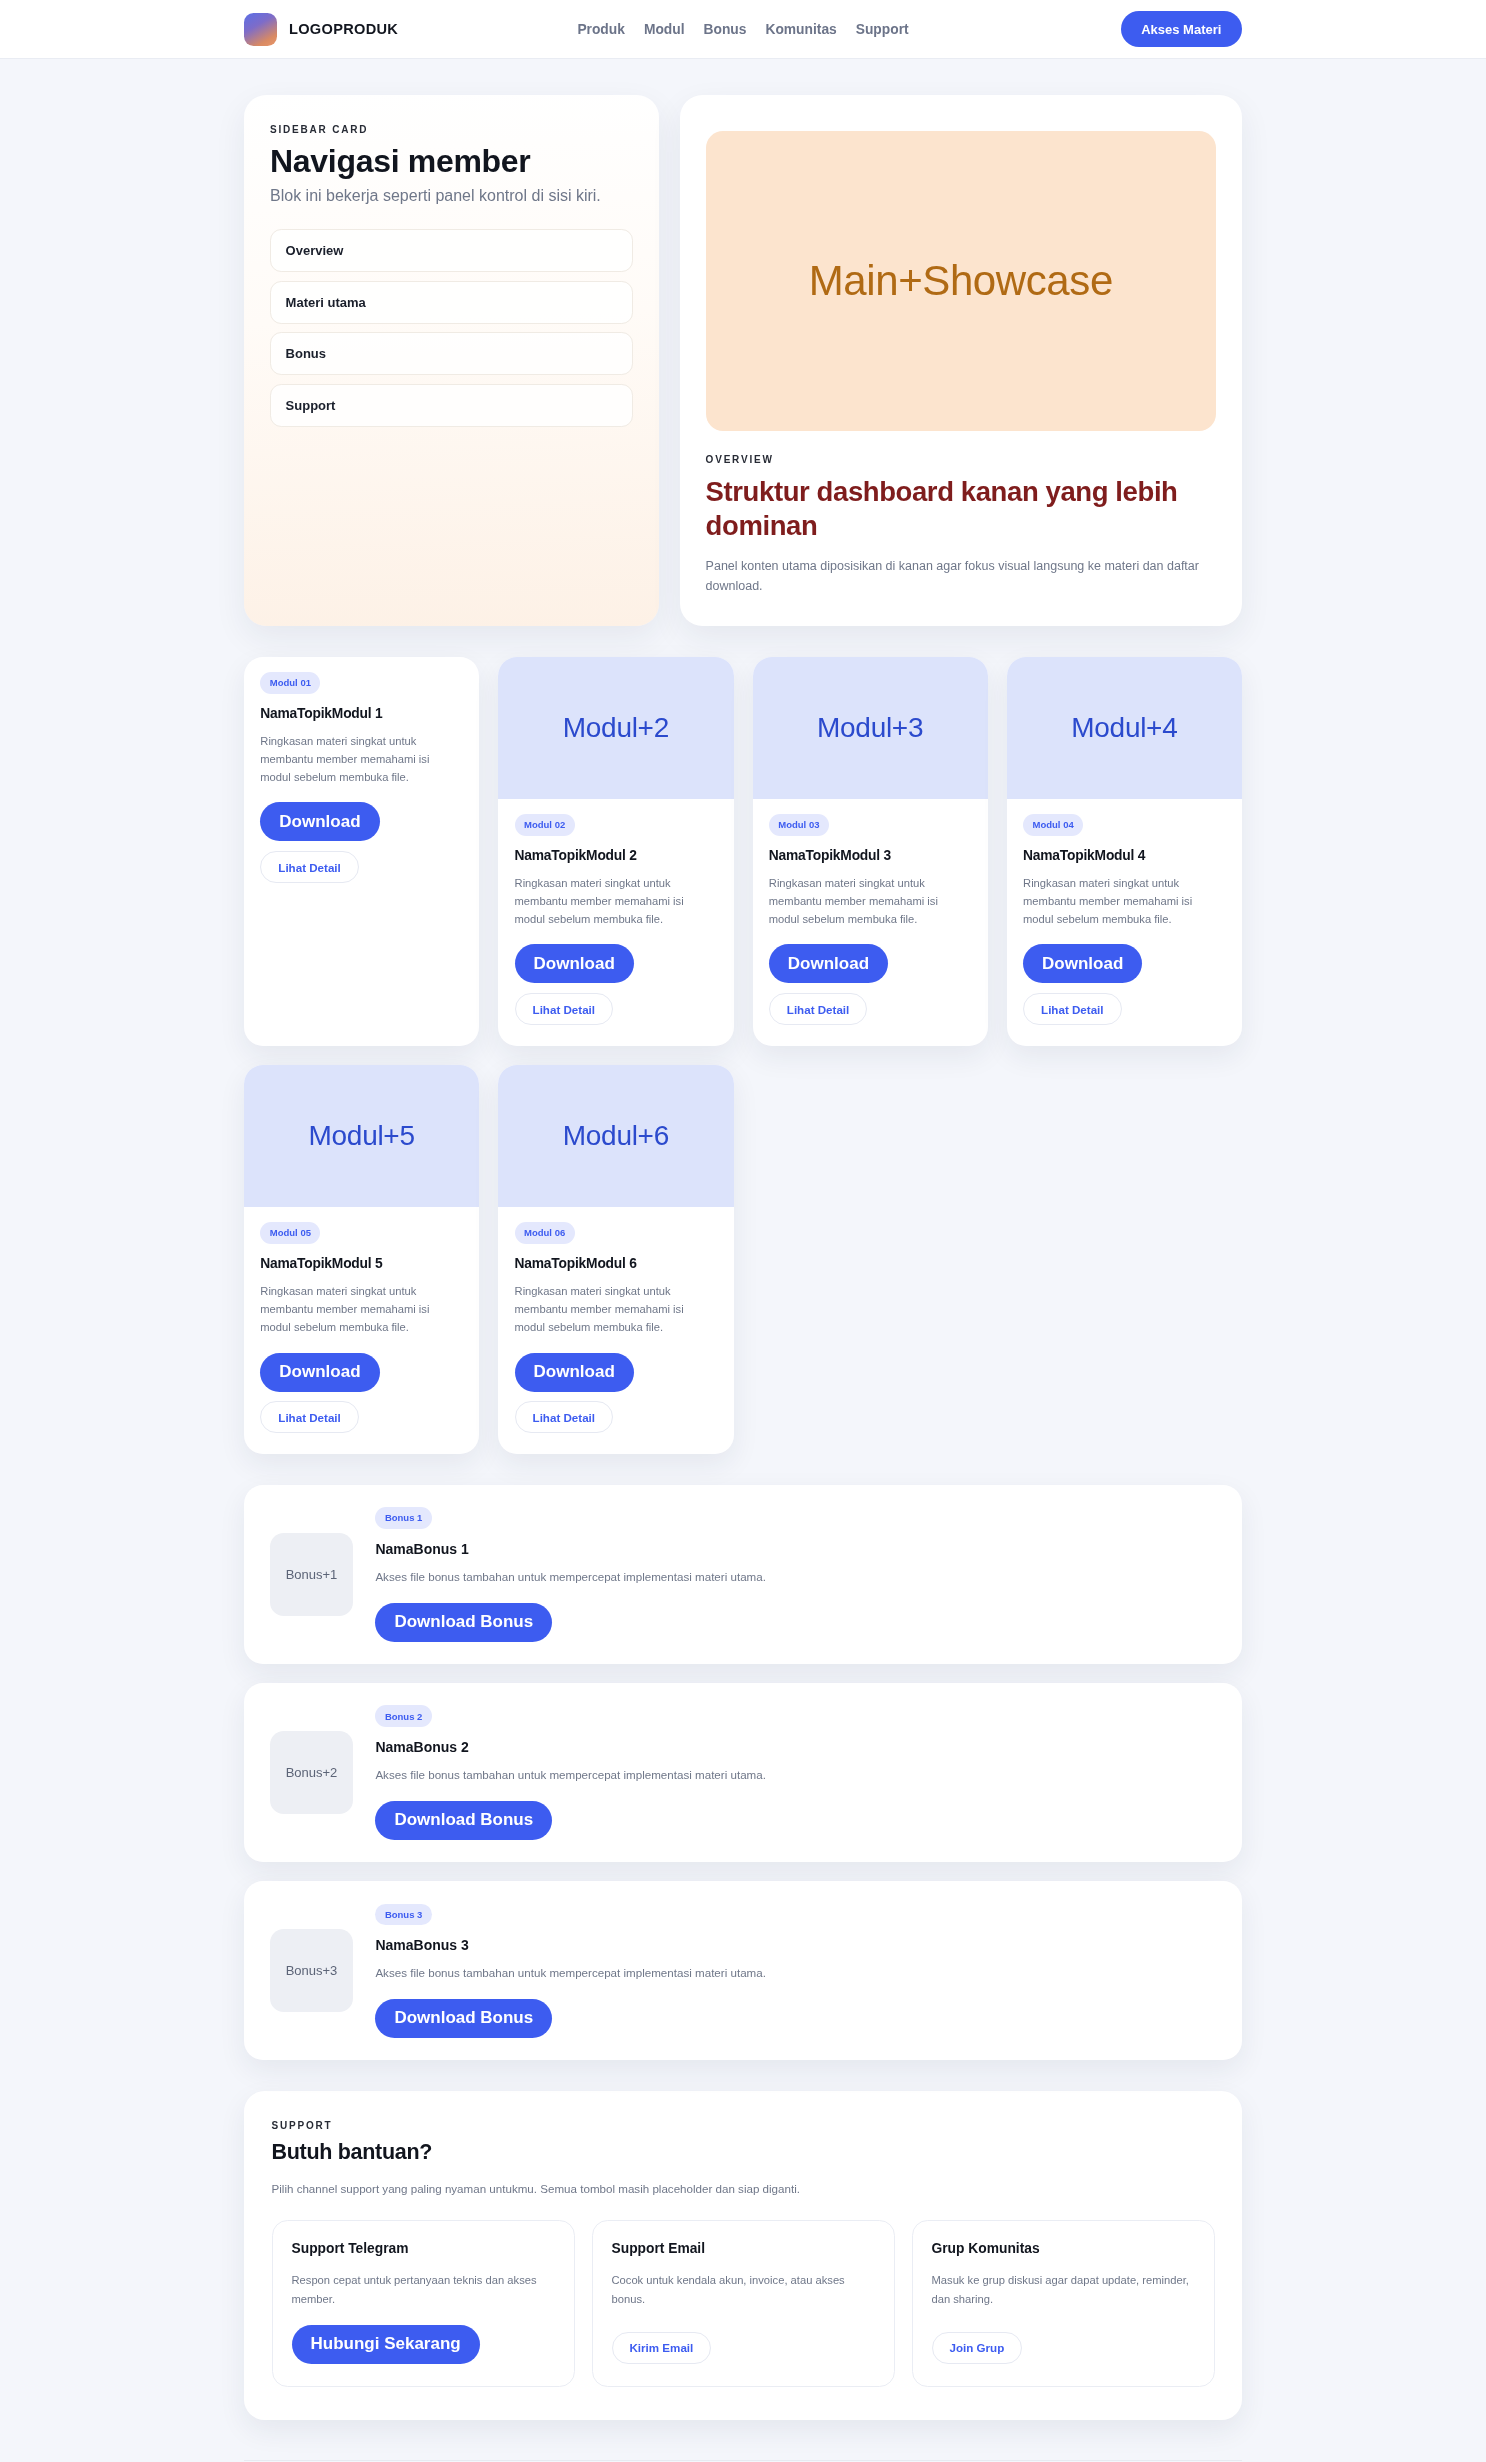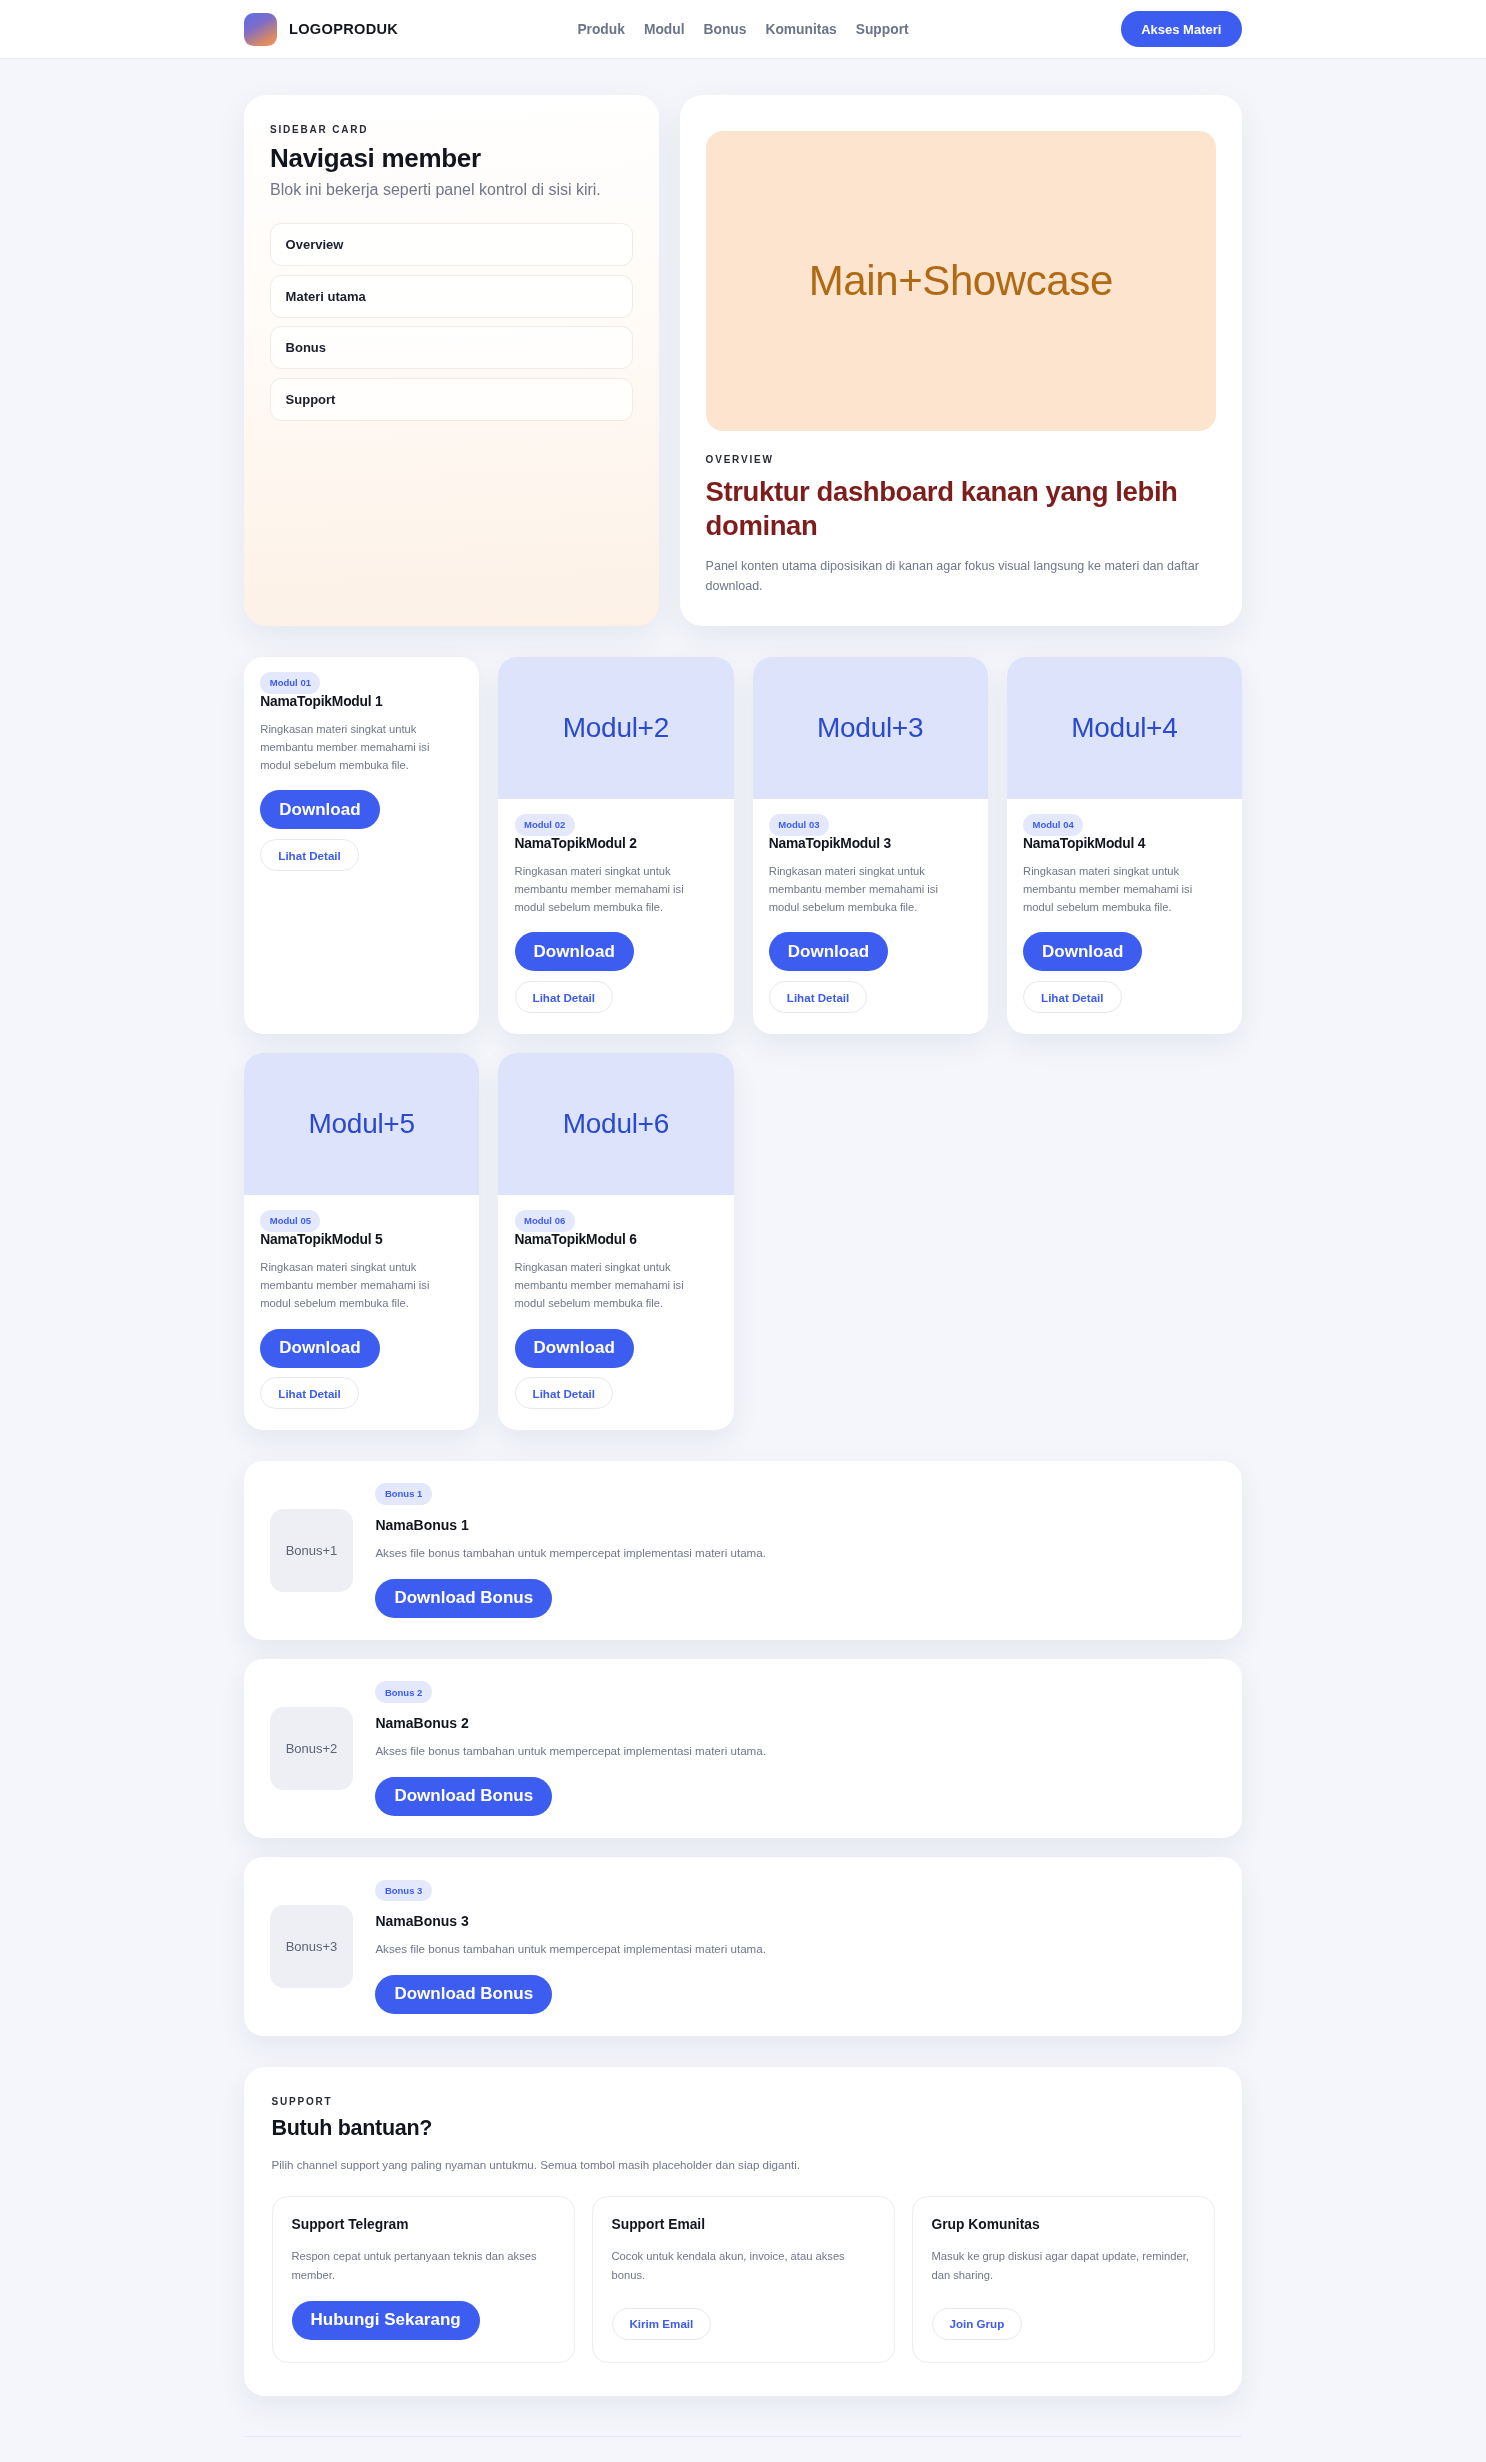--- a/index.html
+++ b/index.html
@@ -55,21 +55,21 @@
     border-radius: 22.4px;
     background: linear-gradient(178deg, #FFFFFF 0%, #FFFBF7 42%, #FDF1E6 100%);
     box-shadow: 0 12px 33px rgba(27,38,72,.07);
     padding: 29px 26px 29px 26px;
   }
   .eyebrow {
     font-size: 10px; font-weight: 700; letter-spacing: 1.8px;
     color: #272B35; text-transform: uppercase;
   }
   .sidebar-title {
-    margin-top: 7.7px; font-size: 26px; font-weight: 700; color: #11151E; letter-spacing: -0.3px;
+    margin-top: 7.7px; font-size: 32px; font-weight: 700; color: #11151E; letter-spacing: -0.3px;
   }
   .sidebar-sub {
     margin-top: 4px; font-size: 16px; color: #6F7789; line-height: 1.55;
   }
   .nav-list { margin-top: 20.6px; display: flex; flex-direction: column; gap: 8.6px; }
   .nav-item {
     background: rgba(255,255,255,.82);
     border: 0.9px solid #F0EBE4;
     border-radius: 11.2px;
     padding: 13px 14.6px;
@@ -120,21 +120,21 @@
   }
   .module-thumb-label { font-size: 28px; font-weight: 400; color: #2B4ACD; letter-spacing: -0.3px; }
   .module-body { padding: 15.5px 16.3px 20.6px 16.3px; display: flex; flex-direction: column; }
   .pill {
     align-self: flex-start;
     background: #E4E8FD; color: #3D5CF0;
     font-size: 9.5px; font-weight: 700;
     padding: 5.2px 9.5px; border-radius: 859px; text-align: right;
   }
   .module-name {
-    margin-top: 0; font-size: 13.8px; font-weight: 700; color: #11151E; letter-spacing: -0.2px;
+    margin-top: 12px; font-size: 13.8px; font-weight: 700; color: #11151E; letter-spacing: -0.2px;
   }
   .module-desc {
     margin-top: 11.2px; font-size: 11.2px; color: #6F7789; line-height: 1.62;
   }
   .btn-primary {
     margin-top: 16.3px; align-self: flex-start;
     background: #3D5CF0; color: #fff;
     font-size: 17px; font-weight: 700;
     padding: 9.5px 19px; border-radius: 859px; border: none; cursor: pointer;
     font-family: "Liberation Sans", sans-serif;

